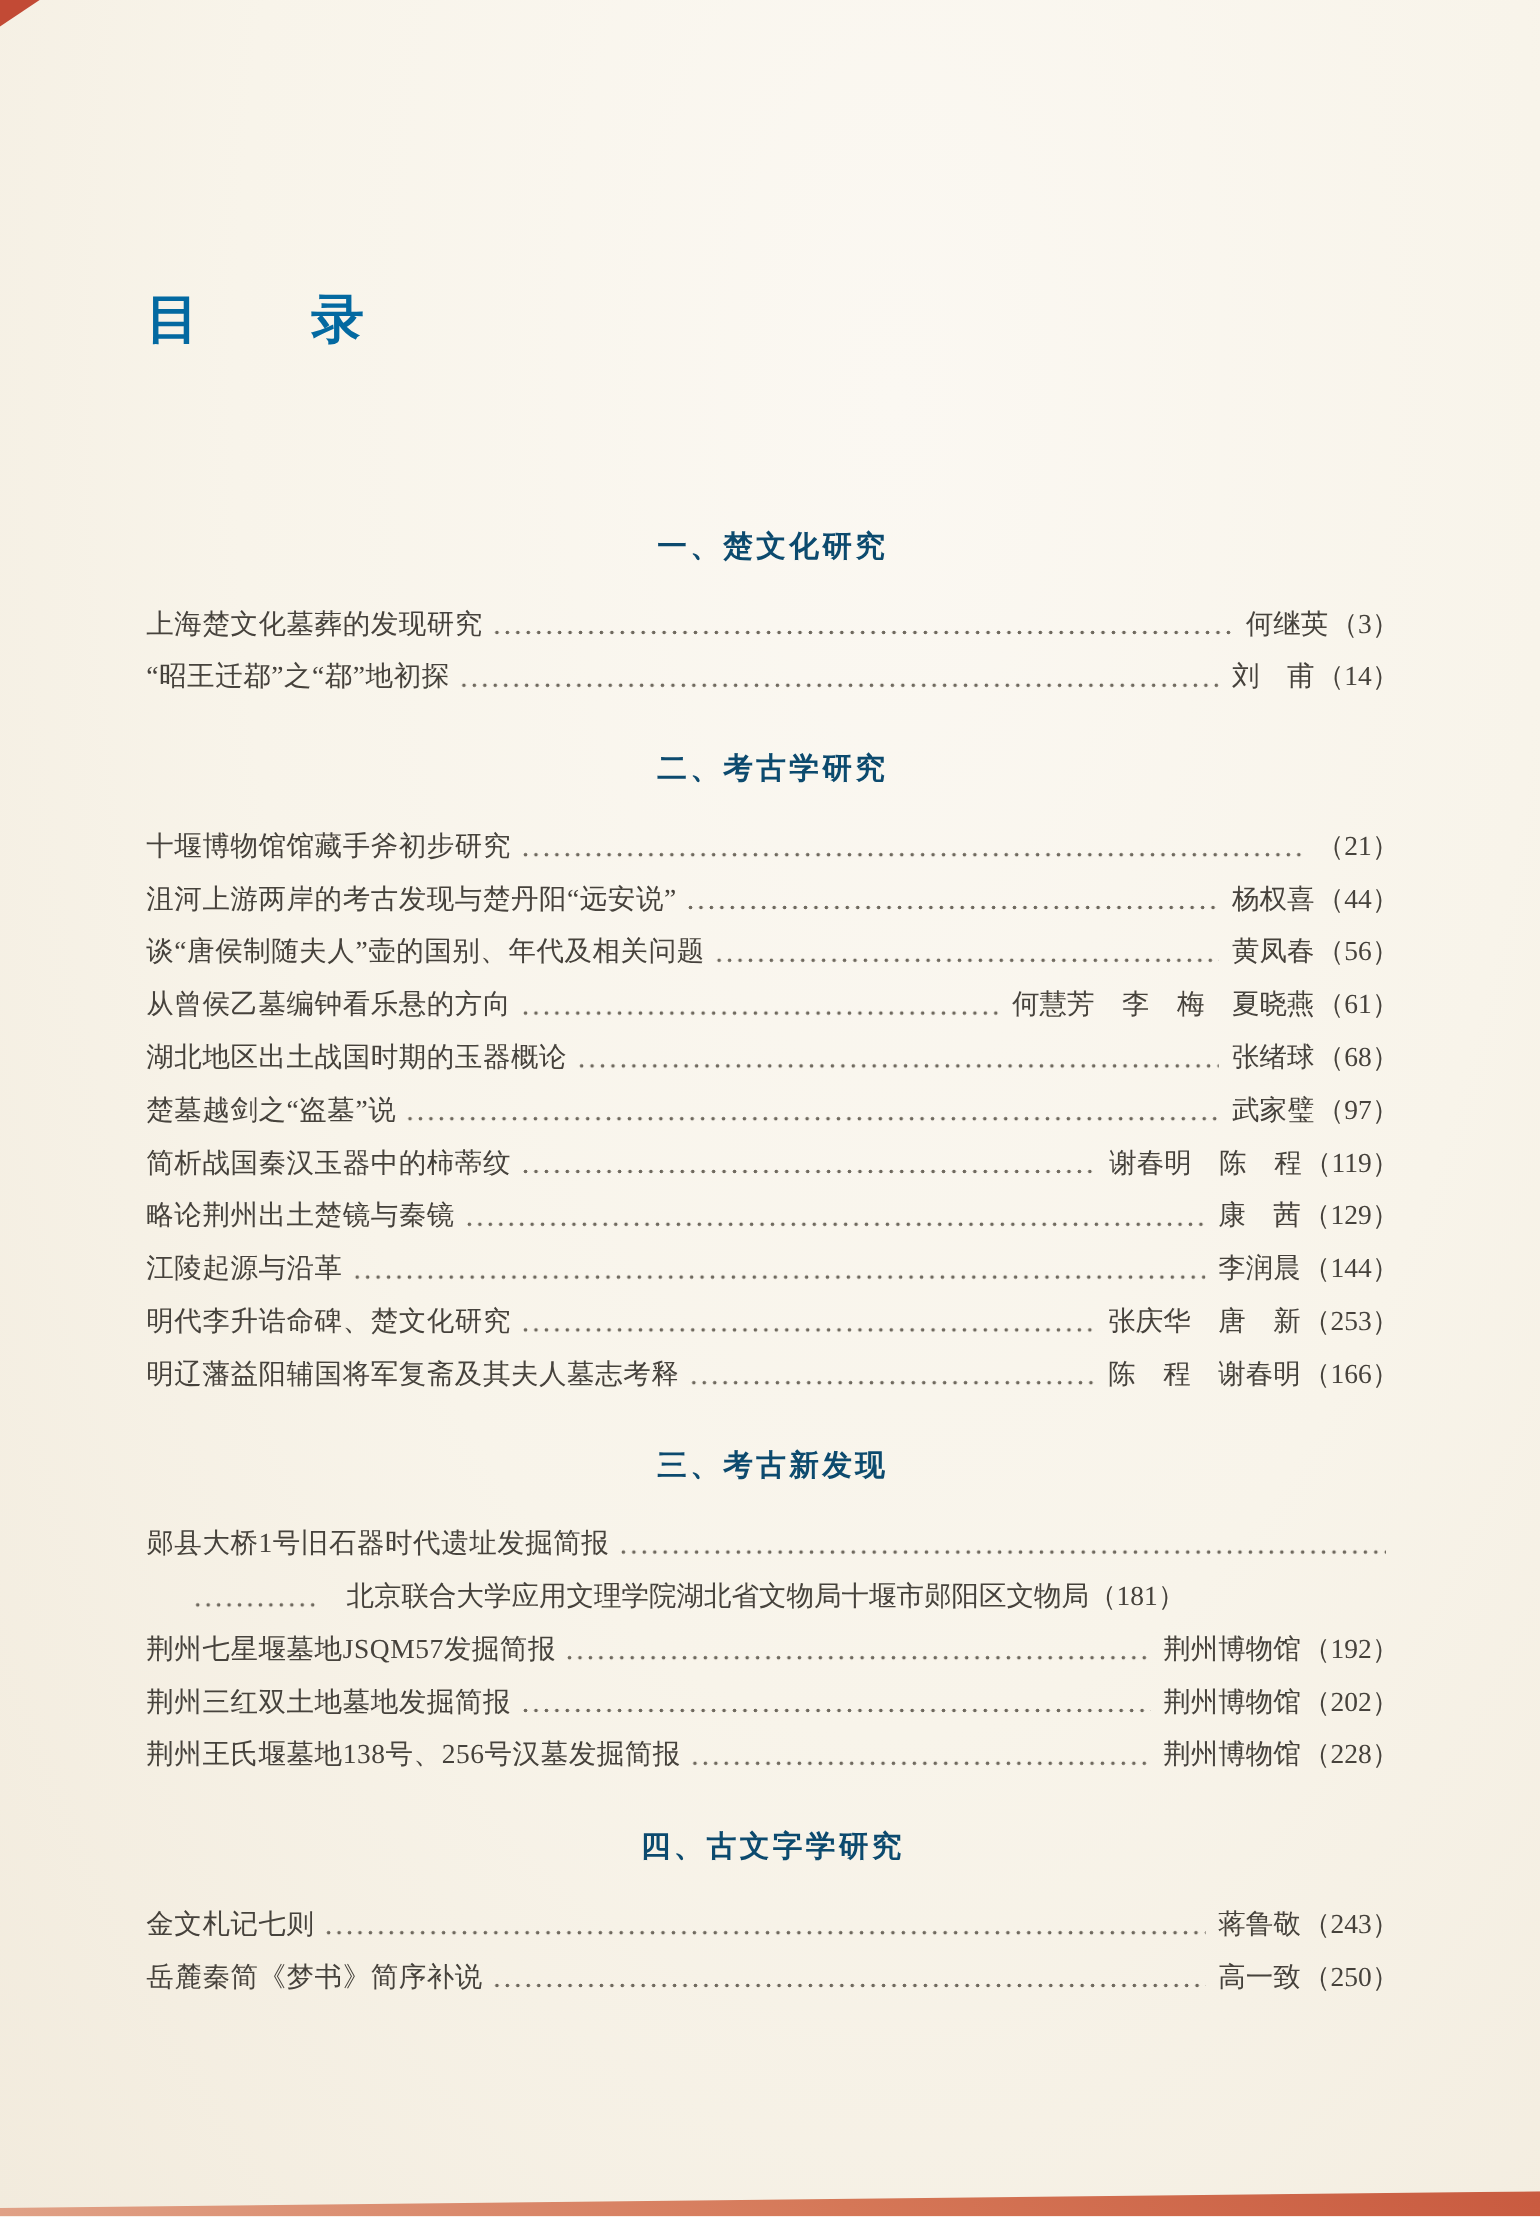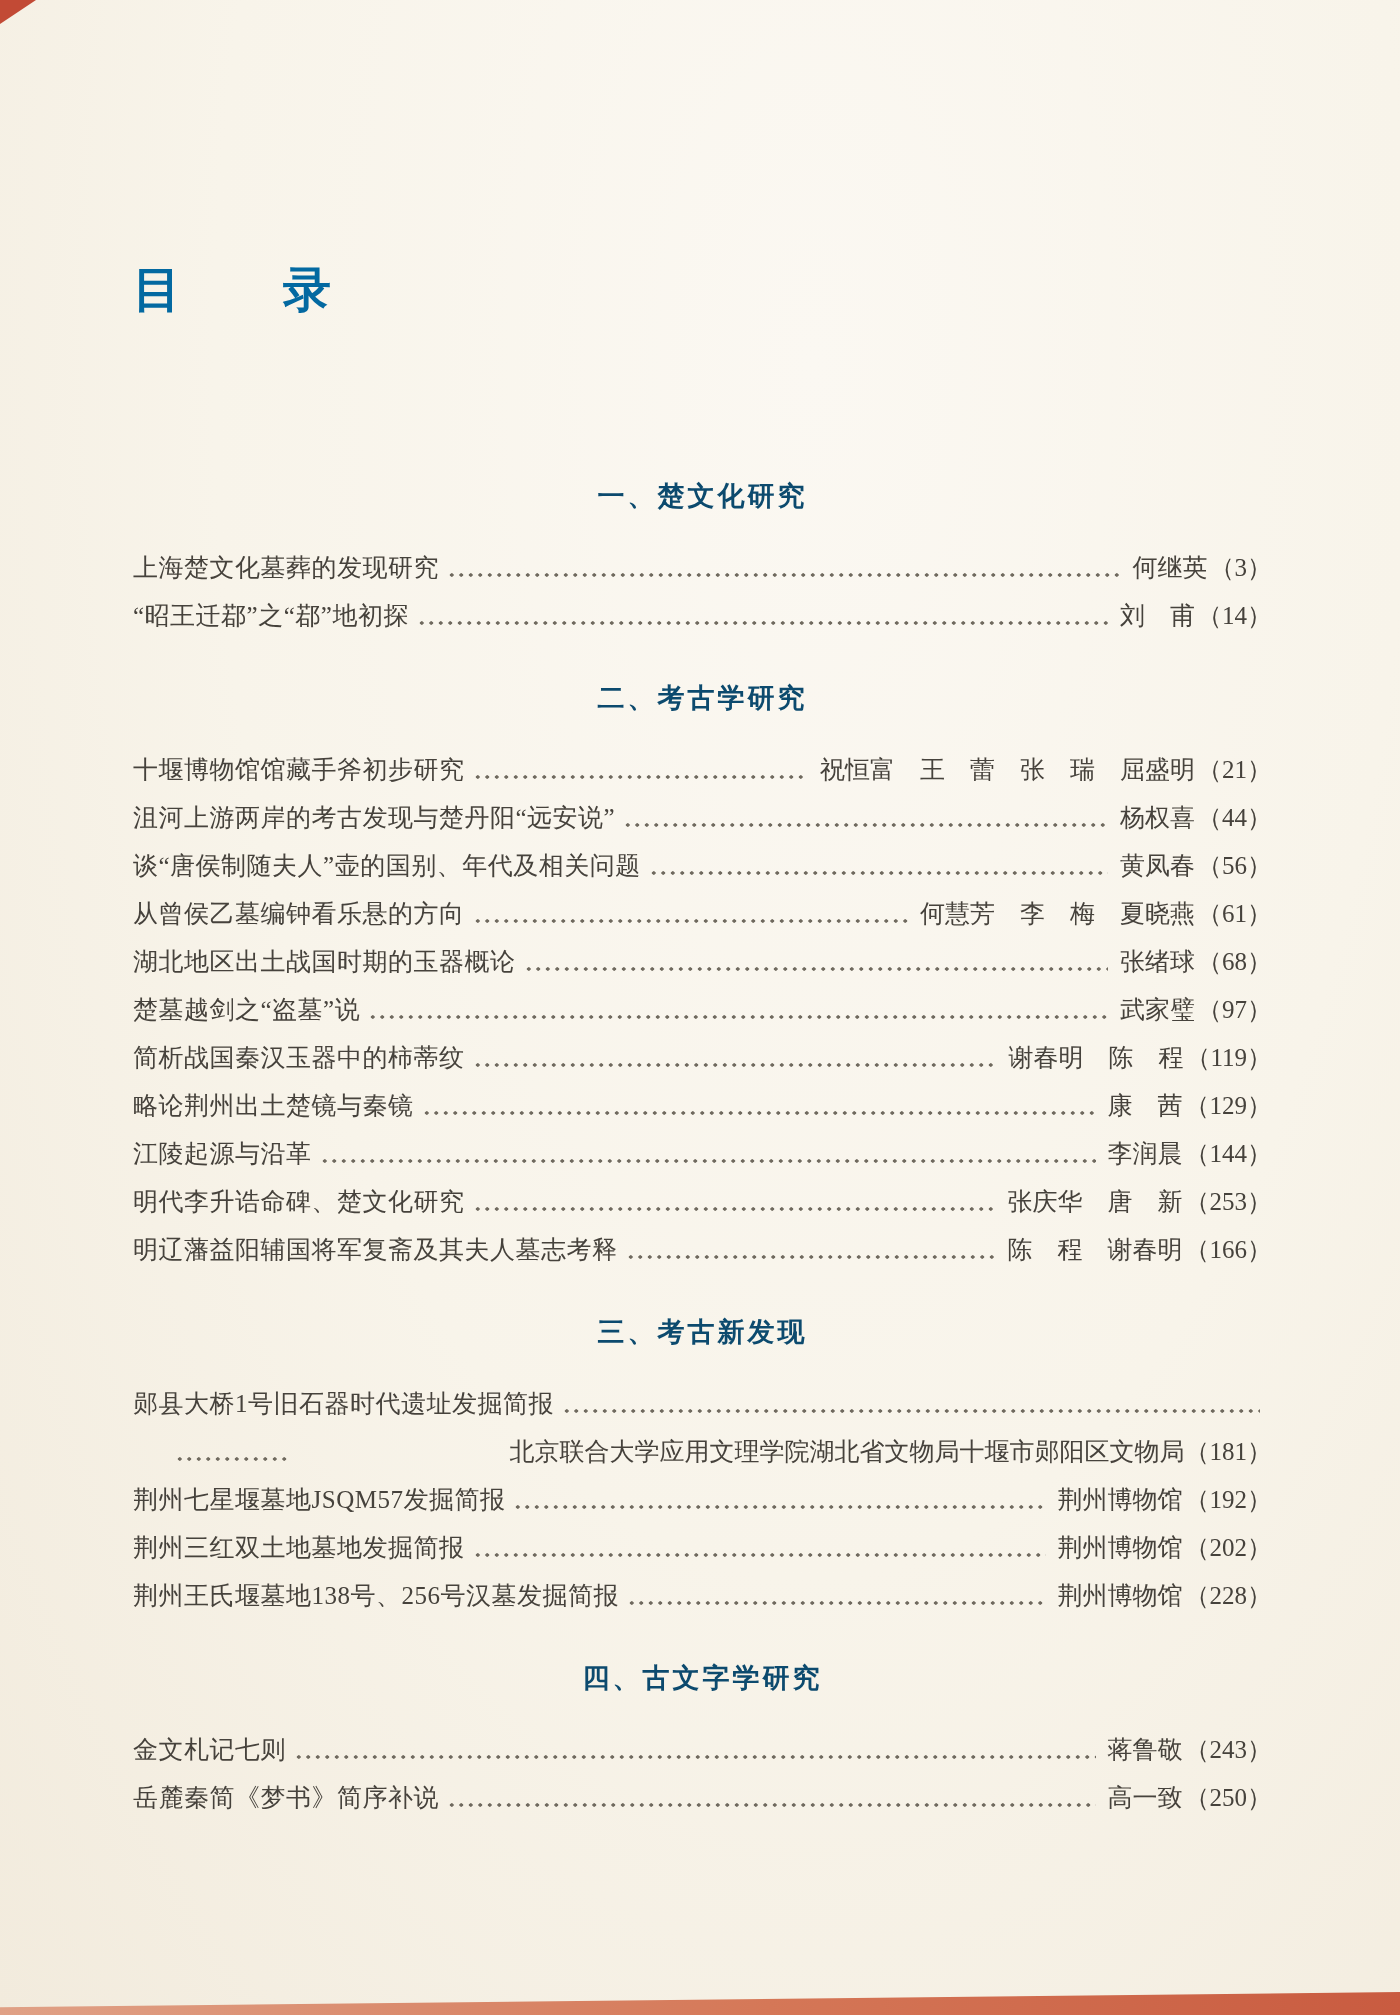--- a/index.html
+++ b/index.html
@@ -26,21 +26,21 @@
   }
   .etitle{flex:none;letter-spacing:0.5px;text-align:center;}
   .leader{
     flex:1 1 auto;align-self:center;height:10px;margin:14px 12px 0 8px;
     background-image:radial-gradient(circle, #6f695e 1.5px, transparent 1.9px);
     background-size:9.5px 10px;background-repeat:repeat-x;background-position:0 50%;
   }
   .authors{flex:none;margin-right:2px;}
   .page-label{flex:none;}
   .entry-cont .leader-short{flex:0 0 112px;margin-left:42px;}
-  .cont-body{flex:1;display:flex;justify-content:flex-end;margin-left:16px;}
+  .cont-body{flex:1;display:flex;justify-content:flex-start;margin-left:16px;}
   .grp{white-space:nowrap;}
   
   .corner-artifact{
     position:absolute;top:0;left:0;width:0;height:0;
     border-top:24px solid #c24a35;border-right:36px solid transparent;
   }
   .bottom-artifact{
     position:absolute;bottom:0;left:0;width:100%;height:26px;
     background:linear-gradient(to right,#e0a186 0%,#d57757 55%,#c95b40 100%);
     clip-path:polygon(0 70%,100% 12%,100% 100%,0 100%);
@@ -68,21 +68,20 @@
     <span class="leader"></span>
     <span class="authors">刘　甫</span>
     <span class="page-label">（14）</span>
   </div>
 
   <h2 class="section-heading">二、考古学研究</h2>
 
   <div class="entry">
     <span class="etitle">十堰博物馆馆藏手斧初步研究</span>
     <span class="leader"></span>
-    <span class="authors">祝恒富　王　蕾　张　瑞　屈盛明</span>
     <span class="page-label">（21）</span>
   </div>
   <div class="entry">
     <span class="etitle">沮河上游两岸的考古发现与楚丹阳“远安说”</span>
     <span class="leader"></span>
     <span class="authors">杨权喜</span>
     <span class="page-label">（44）</span>
   </div>
   <div class="entry">
     <span class="etitle">谈“唐侯制随夫人”壶的国别、年代及相关问题</span>

